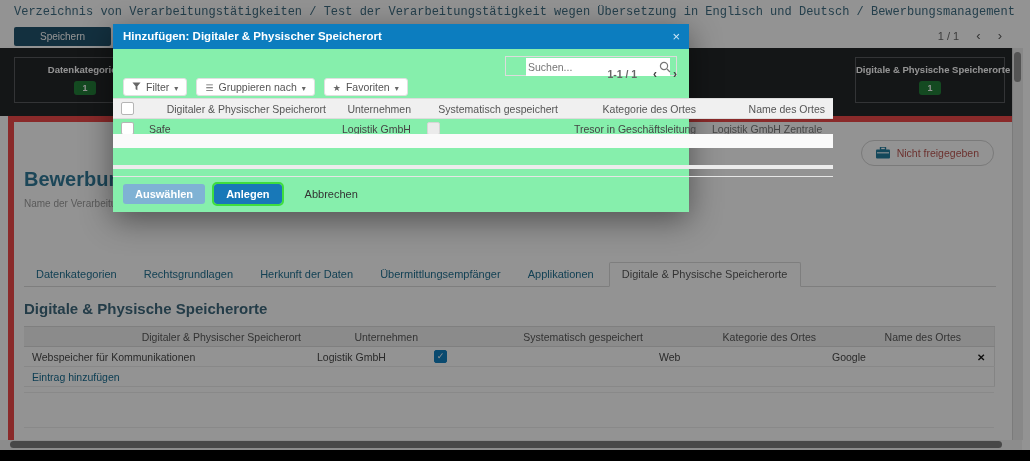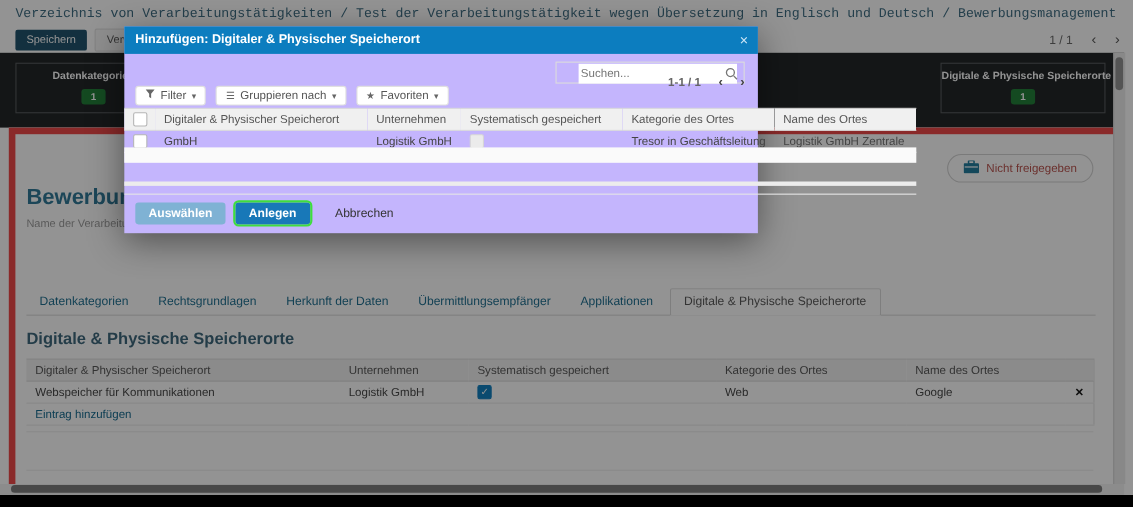--- a/index.html
+++ b/index.html
@@ -2,23 +2,23 @@
 <html><head>
 <meta charset="utf-8">
 <style>
   html,body{margin:0;padding:0;background:#fff;}
   #screen{position:relative;width:1030px;height:461px;overflow:hidden;background:#ffffff;
           font-family:"Liberation Sans",sans-serif;font-size:11px;color:#444;}
 
   
   .breadcrumb{position:absolute;left:14px;top:5px;font-size:12px;color:#3a6a80;white-space:nowrap;font-family:Liberation Mono, monospace;}
   .btnrow{position:absolute;left:14px;top:26px;height:20px;}
-  .btn-save{display:inline-block;background:#1b4f69;color:#fff;font-size:10px;padding:4px 10px;border-radius:2px;}
+  .btn-save{display:inline-block;background:#1b4f69;color:#fff;font-size:10px;padding:4px 26px;border-radius:2px;}
   .btn-discard{display:inline-block;background:#f7f7f7;color:#555;font-size:10px;padding:4px 10px;border:1px solid #e2e2e2;border-radius:2px;margin-left:4px;}
-  .pager-top{position:absolute;right:12px;top:28px;color:#666;font-size:11px;margin-left:39px;}
+  .pager-top{position:absolute;right:28px;top:28px;color:#666;font-size:11px;margin-left:39px;}
   .pager-top .arr{margin-left:14px;color:#555;font-size:13px;}
 
   .darkband{position:absolute;left:0;top:48px;width:1022px;height:68px;background:#1d2023;}
   .statcard{position:absolute;top:9px;height:44px;border:1px solid #54575a;text-align:center;color:#fff;}
   .statcard .lbl{font-size:9.5px;font-weight:bold;margin-top:6px;white-space:nowrap;}
   .badge{display:inline-block;margin-top:6px;background:#1e7e34;color:#fff;font-size:9px;font-weight:bold;
          padding:2px 8px;border-radius:3px;}
 
   .sheet{position:absolute;left:8px;top:116px;width:1000px;height:321px;background:#fff;border:6px solid #ef4444;}
   .statusbtn{position:absolute;right:20px;top:18px;height:24px;line-height:24px;border:1px solid #d2d2d2;
@@ -30,21 +30,21 @@
            font-size:10.5px;color:#444;padding:5px 7px;box-sizing:border-box;}
 
   .tabs{position:absolute;left:10px;top:140px;width:972px;border-bottom:1px solid #dadada;height:24px;}
   .tab{display:inline-block;height:23px;line-height:23px;padding:0 12px;color:#1b6d8f;font-size:11px;cursor:default;}
   .tab.active{background:#fff;color:#555;border:1px solid #dadada;border-bottom:1px solid #fff;
               border-radius:2px 2px 0 0;position:relative;top:0px;}
 
   .secttitle{position:absolute;left:10px;top:178px;font-size:15px;color:#39657a;font-weight:bold;}
 
   table.grid{border-collapse:collapse;table-layout:fixed;font-size:10.5px;color:#444;}
-  table.grid th{background:#f0f0f0;color:#555;font-weight:normal;text-align:left;
+  table.grid th{background:#f0f0f0;color:#555;font-weight:normal;text-align:right;
                 border-top:1px solid #dcdcdc;border-bottom:1px solid #dcdcdc;height:19px;padding:0 8px;
                 overflow:hidden;white-space:nowrap;}
   table.grid td{height:19px;padding:0 8px;border-bottom:1px solid #ececec;overflow:hidden;white-space:nowrap;}
   .maintable{position:absolute;left:10px;top:204px;width:970px;border-right:1px solid #e4e4e4;}
   .addrow a{color:#11688e;text-decoration:none;}
   .del-x{font-weight:bold;color:#111;font-size:10px;}
 
   .faintline{position:absolute;left:10px;width:970px;height:0;border-top:1px solid #ededed;}
 
   .cb{display:inline-block;width:11px;height:11px;border:1px solid #b5b5b5;border-radius:2px;background:#fff;
@@ -57,21 +57,21 @@
   .vscroll{position:absolute;left:1012px;top:48px;width:10px;height:392px;background:#ececec;border-left:1px solid #d5d5d5;}
   .vthumb{position:absolute;left:1px;top:4px;width:7px;height:30px;background:#8f8f8f;border-radius:4px;}
   .hscroll{position:absolute;left:0;top:440px;width:1022px;height:10px;background:#f2f2f2;}
   .hthumb{position:absolute;left:10px;top:1px;width:992px;height:7px;background:#7a7a7a;border-radius:4px;}
   .blackbar{position:absolute;left:0;top:450px;width:1030px;height:11px;background:#000;}
 
   
   .overlay{position:absolute;left:0;top:0;width:1030px;height:450px;background:rgba(10,10,10,0.44);z-index:10;}
 
   
-  .modal{position:absolute;left:113px;top:24px;width:576px;height:188px;background:#c4b5fd;z-index:20;
+  .modal{position:absolute;left:113px;top:24px;width:576px;height:188px;background:#86efac;z-index:20;
          box-shadow:0 8px 30px rgba(0,0,0,0.45);}
   .modal-head{height:25px;background:#0c7dbf;color:#fff;font-size:11.5px;font-weight:bold;line-height:25px;padding-left:10px;}
   .modal-close{position:absolute;right:9px;top:0;color:#cfe7f7;font-size:13px;font-weight:normal;line-height:25px;}
   .searchbox{position:absolute;right:12px;top:32px;width:172px;height:20px;border:1px solid #dcdcdc;box-sizing:border-box;}
   .searchbox input{border:none;outline:none;width:140px;height:16px;margin:1px 0 0 20px;font-size:10.5px;color:#444;
                    font-family:"Liberation Sans",sans-serif;}
   .searchbox svg{position:absolute;right:5px;top:4px;}
   .filterrow{position:absolute;left:10px;top:54px;height:18px;}
   .fbtn{display:inline-block;height:16px;line-height:16px;border:1px solid #e0e0e0;background:#fff;border-radius:3px;
         font-size:10.5px;color:#555;padding:0 8px;margin-right:6px;}
@@ -227,21 +227,21 @@
           <tr>
         <th style="text-align:center;padding:0 4px;"><span class="cb"></span></th>
         <th>Digitaler &amp; Physischer Speicherort</th>
         <th>Unternehmen</th>
         <th>Systematisch gespeichert</th>
         <th>Kategorie des Ortes</th>
         <th>Name des Ortes</th>
       </tr>
       <tr>
         <td style="text-align:center;padding:0 4px;"><span class="cb"></span></td>
-        <td>GmbH</td>
+        <td>Safe</td>
         <td>Logistik GmbH</td>
         <td><span class="cb disabled"></span></td>
         <td>Tresor in Geschäftsleitung</td>
         <td>Logistik GmbH Zentrale</td>
       </tr>
     </tbody>
       </table>
 
     <div class="emptyrowA"></div>
     <div class="lightband"></div>

